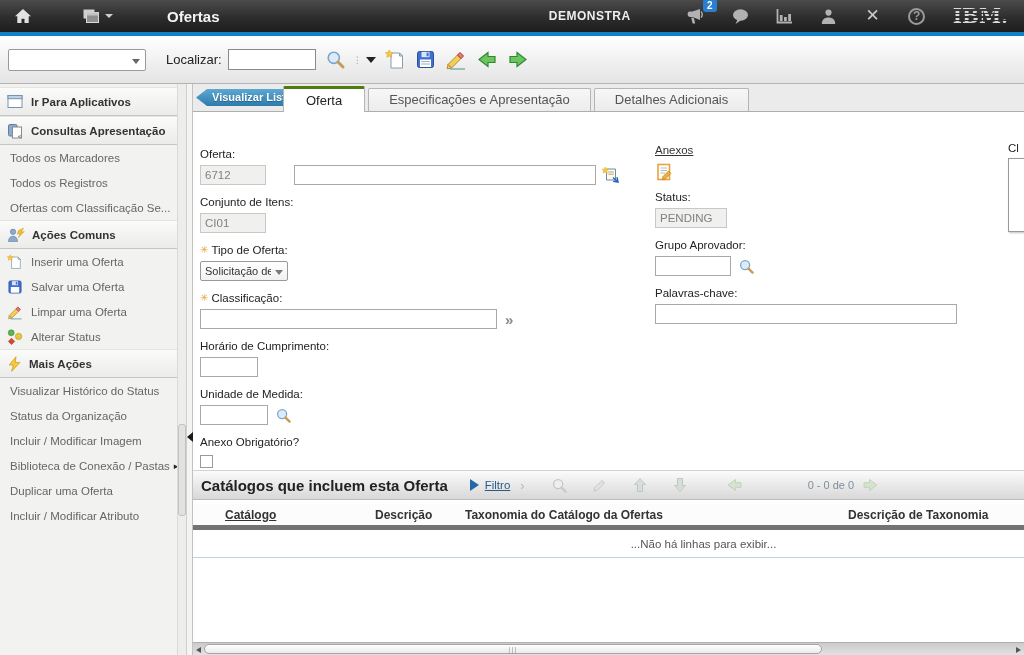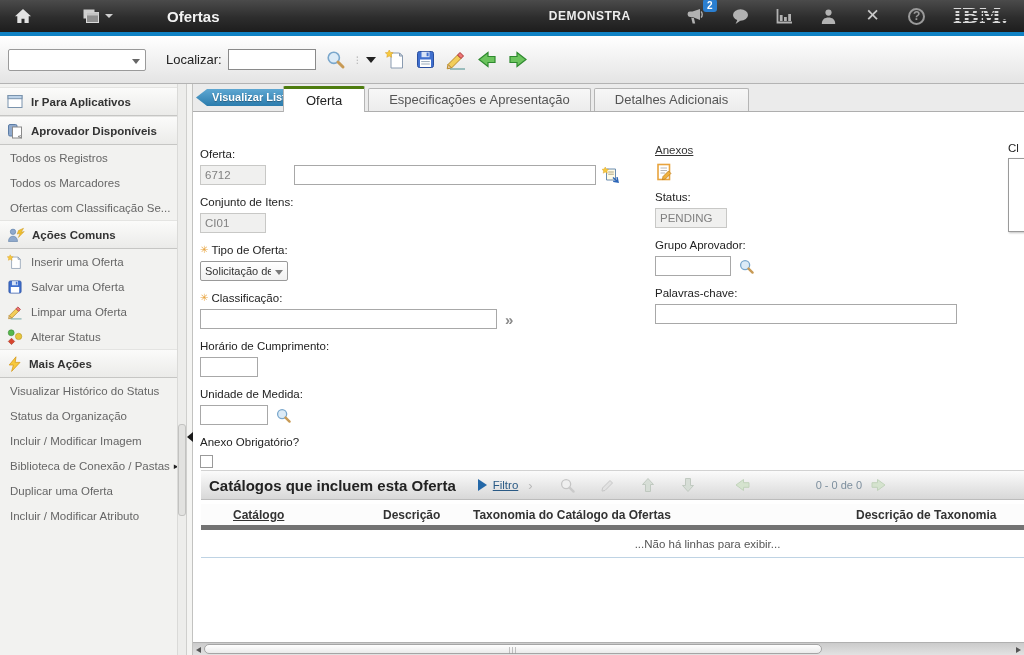--- a/index.html
+++ b/index.html
@@ -86,21 +86,21 @@
     display:flex;align-items:center;font-size:11px;color:#333;padding-left:4px;position:relative;cursor:pointer;}
   .selectbox .sel-txt{width:66px;overflow:hidden;white-space:nowrap;}
   .sel-caret{position:absolute;right:4px;top:8px;width:0;height:0;
     border-left:4px solid transparent;border-right:4px solid transparent;border-top:5px solid #7a7a7a;}
   .cbox{width:13px;height:13px;border:1px solid #9a9a9a;background:#fff;appearance:none;-webkit-appearance:none;margin:2px 0 0 0;cursor:pointer;}
   .img-area{position:absolute;left:815px;top:58px;width:220px;}
   .img-area .flabel{margin:0 0 4px;}
   .img-box{width:200px;height:74px;border:1px solid #9a9a9a;box-shadow:1px 1px 2px rgba(0,0,0,.25);background:#fff;}
 
   
-  .section{position:absolute;left:8px;right:0;top:386px;}
+  .section{position:absolute;left:0;right:0;top:386px;}
   .sect-hd{height:30px;background:linear-gradient(#fbfbfb,#d8d8d8);border-top:1px solid #d2d2d2;border-bottom:1px solid #bcbcbc;
     display:flex;align-items:center;padding:0 8px;}
   .sect-title{font-size:15px;font-weight:bold;color:#222;}
   .sect-tools{display:flex;align-items:center;margin-left:22px;gap:0;}
   .tri-blue{width:0;height:0;border-top:6px solid transparent;border-bottom:6px solid transparent;border-left:9px solid #2468a8;margin-right:6px;}
   .filtro{font-size:11.5px;color:#2a5a85;text-decoration:underline;cursor:pointer;}
   .chev-lt{color:#b8b8b8;font-size:13px;margin:0 14px 0 10px;}
   .dis-ic{margin:0 12px;opacity:.9;display:flex;align-items:center;}
   .pag-txt{font-size:11px;color:#7d8f9e;margin:0 8px;padding-left:45px;}
   .thead{display:flex;align-items:center;height:26px;margin-top:4px;border-bottom:5px solid #737373;
@@ -248,27 +248,27 @@
           <rect x="1" y="1.5" width="14" height="3.2" fill="#bcd2e8" stroke="#7a93ad"></rect>
         </svg>
       <span>Ir Para Aplicativos</span>
     </div>
     <div class="side-hd">
       <svg width="17" height="16" viewBox="0 0 17 16">
           <rect x="1.5" y="1.5" width="8.5" height="11.5" rx="1.5" fill="#8fa9cc" stroke="#5c7da6"></rect>
           <rect x="5.5" y="4" width="9" height="11" fill="#fff" stroke="#8a8a8a"></rect>
           <path d="M11 13.5 l3.5 1.5 v-2.5 z" fill="#fff" stroke="#8a8a8a"></path>
         </svg>
-      <span>Aprovador Disponíveis</span>
-    </div>
+      <span>Consultas Apresentação</span>
+    </div>
+    <div class="side-item">
+        <span>Todos os Marcadores</span>
+      </div>
     <div class="side-item">
         <span>Todos os Registros</span>
-      </div>
-    <div class="side-item">
-        <span>Todos os Marcadores</span>
       </div>
     <div class="side-item">
         <span>Ofertas com Classificação Se...</span>
       </div>
 
     <div class="side-hd">
       <svg width="18" height="16" viewBox="0 0 18 16">
           <circle cx="6" cy="4.8" r="2.7" fill="#8fa9cc" stroke="#5c7da6" stroke-width=".6"></circle>
           <path d="M1.5 14.5 c0-3.6 2.1-5.3 4.5-5.3 s4.5 1.7 4.5 5.3 z" fill="#8fa9cc" stroke="#5c7da6" stroke-width=".6"></path>
           <path d="M11.5 3.5 l5-2.2 -2.3 4 3-0.8 -5.8 6 1.8-4.2 -3 .8z" fill="#f2c230" stroke="#c8951d" stroke-width=".5"></path>

